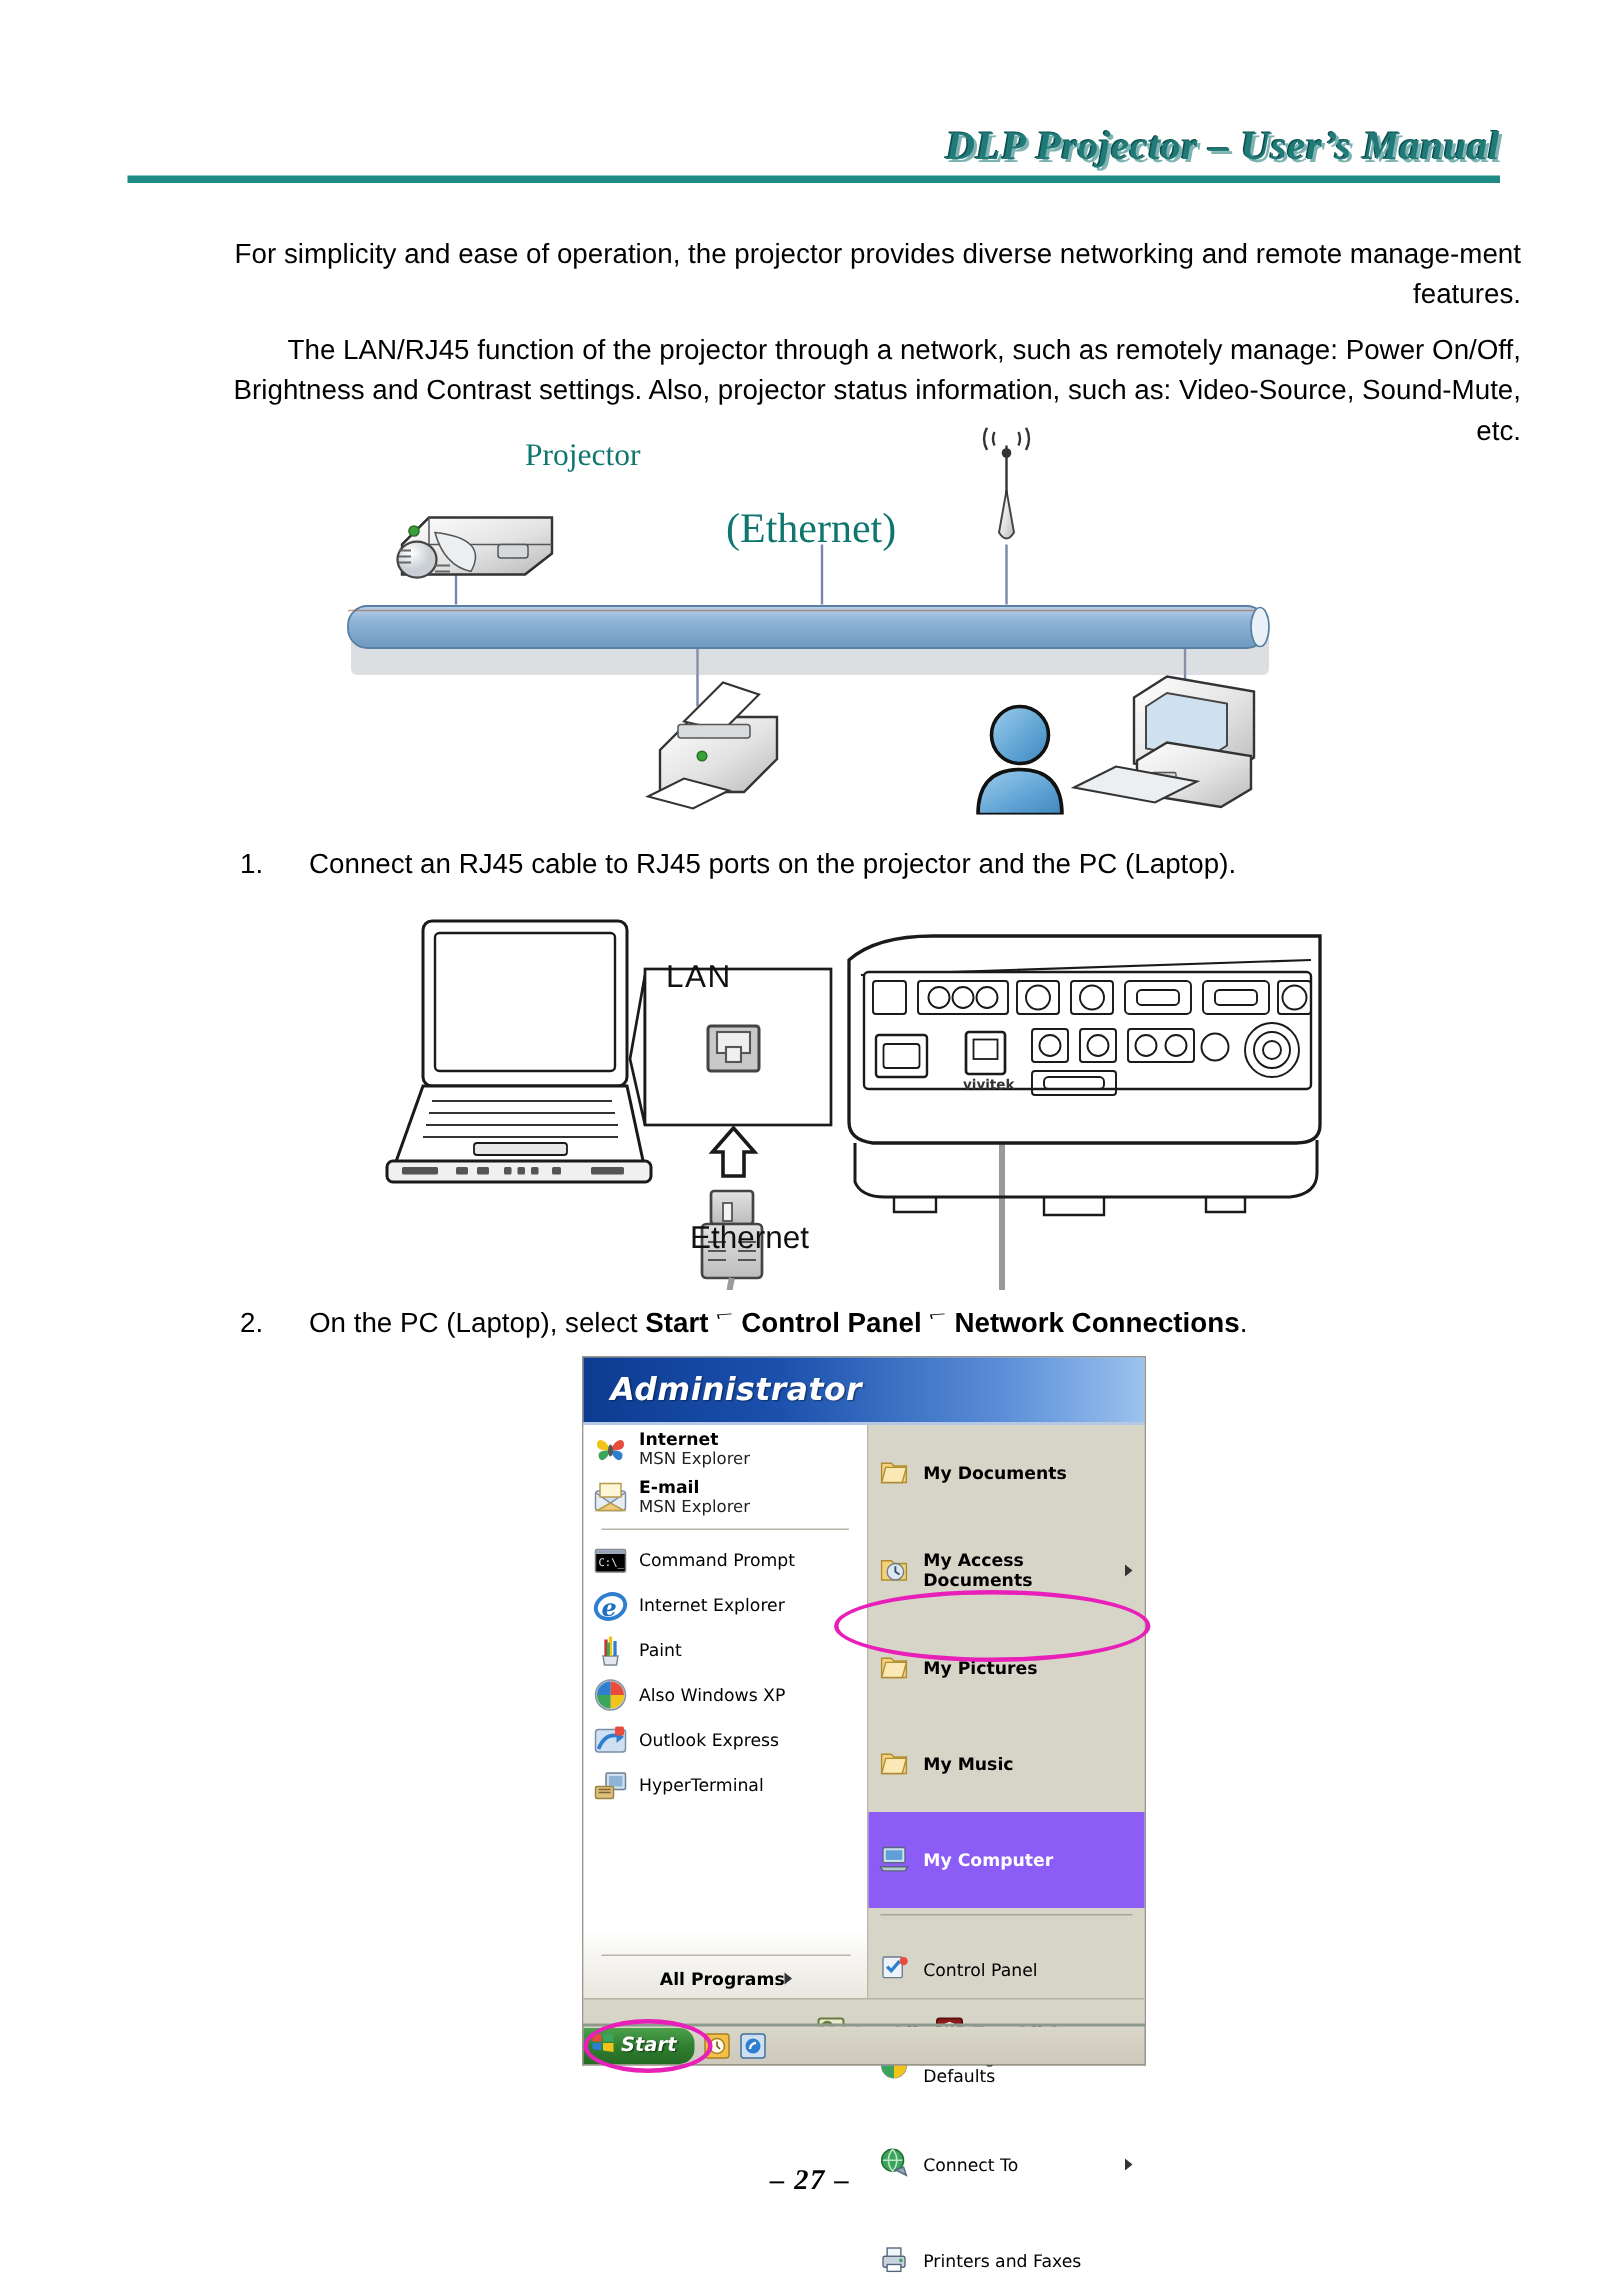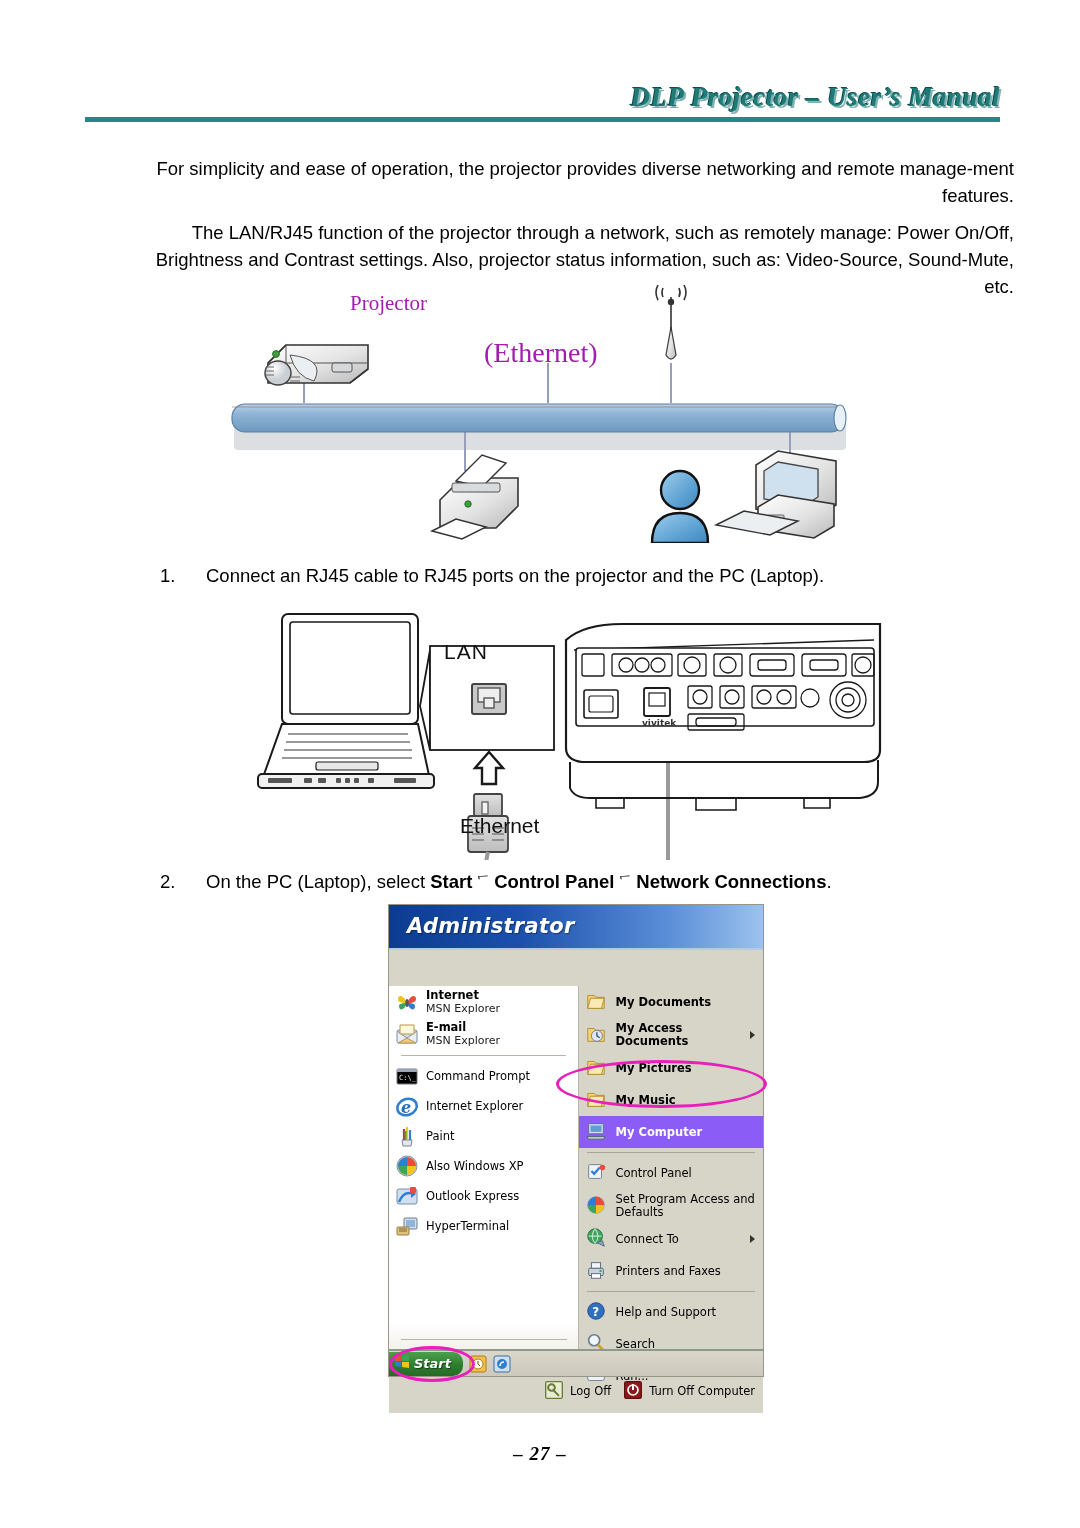--- a/index.html
+++ b/index.html
@@ -47,21 +47,21 @@
   .footer{
     position:absolute;left:0;top:1443px;width:1080px;text-align:center;
     font-family:"Liberation Serif",serif;font-style:italic;font-weight:bold;
     font-size:19px;letter-spacing:1px;
   }
 
   
   .net{position:absolute;left:228px;top:285px;width:640px;height:258px;}
   .net svg{display:block;}
   .net-label{
-    position:absolute;font-family:"Liberation Serif",serif;color:#a21caf;
+    position:absolute;font-family:"Liberation Serif",serif;color:#0f766e;
   }
   #net-proj-label{left:122px;top:6px;font-size:21px;}
   #net-eth-label{left:256px;top:52px;font-size:28px;}
 
   
   .lan{position:absolute;left:244px;top:602px;width:640px;height:258px;}
   .lan-label{position:absolute;color:#111;}
   #lan-box-label{left:200px;top:38px;font-size:21px;letter-spacing:1px;}
   #lan-eth-label{left:216px;top:212px;font-size:21px;}
 
@@ -75,38 +75,38 @@
   .xp-header{
     height:43px;
     background:linear-gradient(90deg,#0c3c91 0%,#1b50ad 35%,#5b8fd8 75%,#9cc2ee 100%);
     position:relative;border-bottom:2px solid #b6c9e4;
   }
   .xp-header .title{
     position:absolute;left:18px;top:9px;color:#fff;font-size:21px;
     font-weight:bold;font-style:italic;letter-spacing:.3px;
     text-shadow:1px 1px 1px rgba(0,0,0,.4);
   }
-  .xp-cols{display:flex;height:382px;margin-top:36px;}
+  .xp-cols{display:flex;height:382px;}
   .xp-left{
     width:190px;background:#ffffff;position:relative;
     background:linear-gradient(180deg,#ffffff 0%,#ffffff 88%,#e9e7de 100%);
     border-right:1px solid #b9b5a8;box-sizing:border-box;
   }
   .xp-right{
     width:185px;background:#d7d4c8;position:relative;box-sizing:border-box;
   }
   .xp-item{
     display:flex;align-items:center;gap:7px;padding:3px 6px;
     font-size:11.5px;color:#000;position:relative;
   }
   .xp-item .ic{width:24px;height:24px;flex:0 0 24px;position:relative;}
   .xp-item .lbl{line-height:13px;}
   .xp-item .lbl .b{font-weight:bold;display:block;}
   .xp-item .lbl .s{display:block;font-size:11px;color:#222;}
-  .xp-right .xp-item{font-weight:bold;padding:4px 6px;}
+  .xp-right .xp-item{font-weight:bold;padding:20px 6px;}
   .xp-right .xp-item.plain{font-weight:normal;}
   .xp-sep{height:1px;background:#b8b4a6;margin:5px 12px;}
   .xp-right .xp-sep{background:#a9a596;margin:4px 8px;}
   .xp-arrow{
     position:absolute;right:8px;top:50%;transform:translateY(-50%);
     width:0;height:0;border-left:5px solid #333;
     border-top:4px solid transparent;border-bottom:4px solid transparent;
   }
   .xp-hl{background:#8b5cf6;color:#fff;}
   .xp-allprog{

